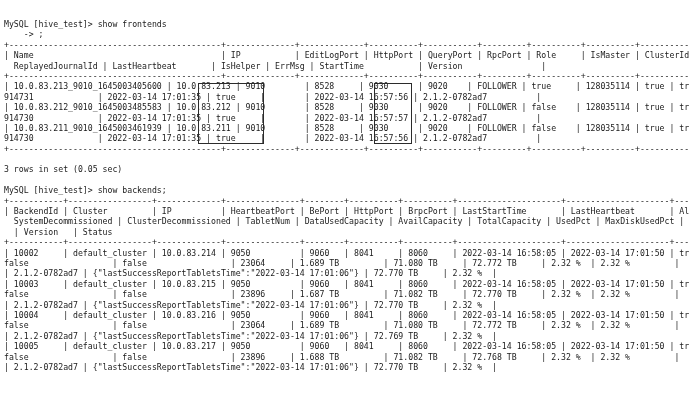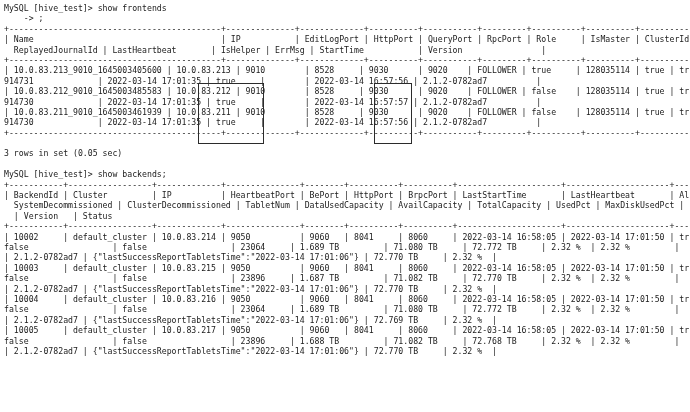--- a/index.html
+++ b/index.html
@@ -10,21 +10,21 @@
   body {
     width: 690px;
     height: 412px;
     overflow: hidden;
     font-family: "DejaVu Sans Mono", "Liberation Mono", monospace;
     font-size: 8.2px;
     line-height: 10.4px;
     color: #1a1a1a;
   }
   #terminal {
-    padding: 3px 4px 0 4px;
+    padding: 19px 4px 0 4px;
     white-space: pre;
     letter-spacing: 0px;
   }
   .line {
     white-space: pre;
     font-family: "DejaVu Sans Mono", "Liberation Mono", monospace;
     font-size: 8.2px;
     line-height: 10.4px;
     height: 10.4px;
   }

